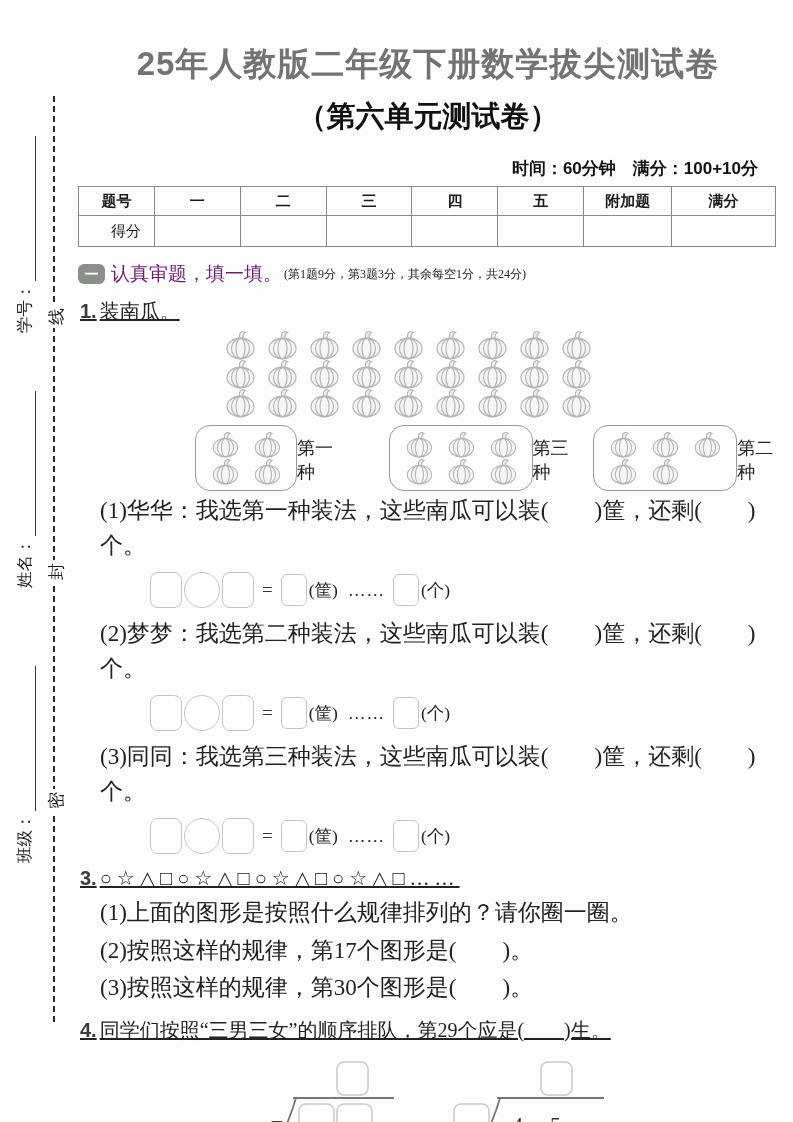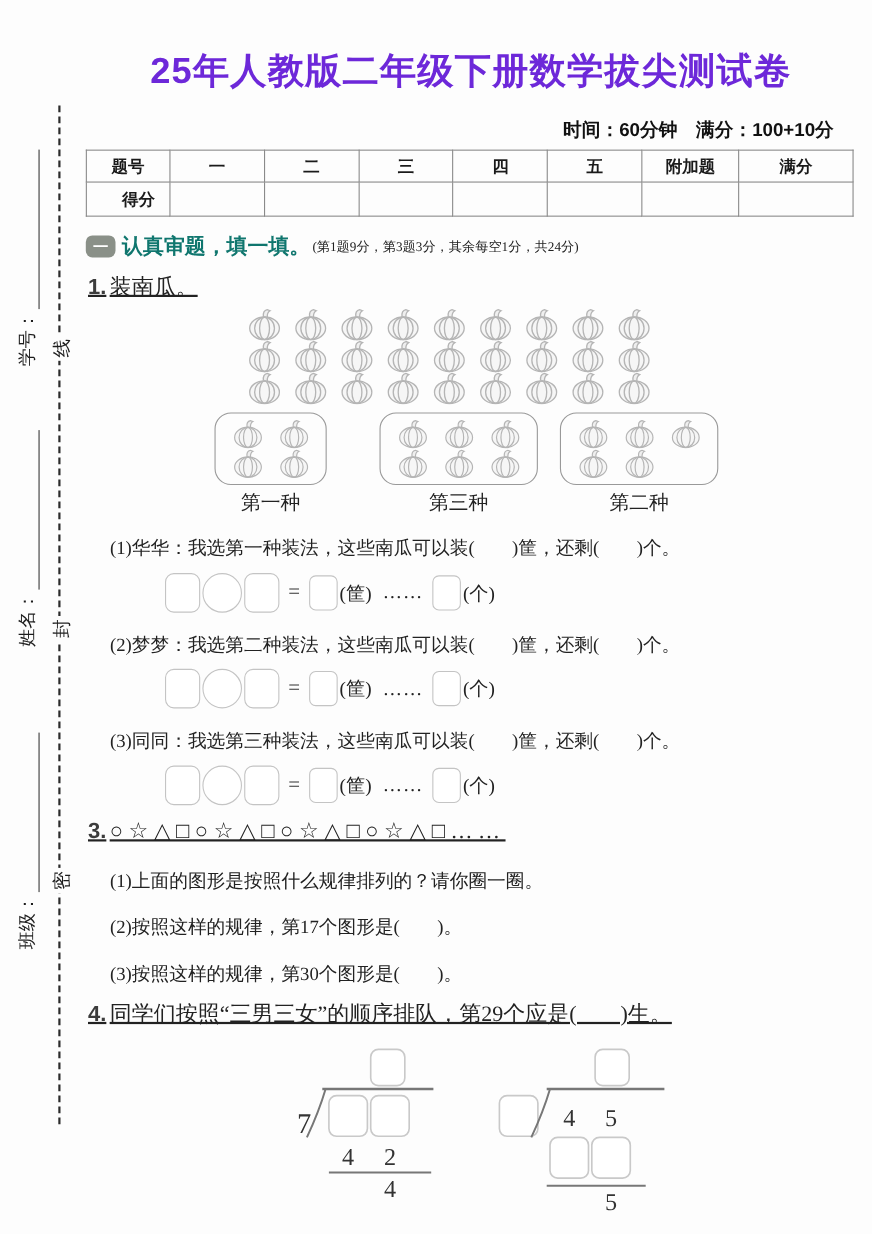--- a/index.html
+++ b/index.html
@@ -18,48 +18,48 @@
   .v-field .f-line{display:inline-block; width:145px; height:20px; border-bottom:1.6px solid #3a3a3a; margin-left:2px;}
   .v-f1{top:333px;} .v-f2{top:588px;} .v-f3{top:863px;}
   .seal-char{
     position:absolute; left:45px; transform:rotate(-90deg); transform-origin:0 0;
     font-size:17px; background:#fdfdfd; padding:0 3px; color:#1c1c1c;
   }
   .s-c1{top:328px;} .s-c2{top:583px;} .s-c3{top:812px;}
   
   .content{position:absolute; left:78px; top:28px; width:700px;}
   .title1{margin:14px 0 0 0; text-align:center; font-family:"Liberation Sans", sans-serif;
-    font-weight:700; font-size:33px; letter-spacing:1px; color:#6d28d9;}
+    font-weight:700; font-size:33px; letter-spacing:1px; color:#737373;}
   .title2{margin:10px 0 0 0; text-align:center; font-family:"Liberation Sans", sans-serif;
     font-weight:700; font-size:29px; color:#111;}
   .meta{margin-top:20px; padding-right:20px; text-align:right;
     font-family:"Liberation Sans", sans-serif; font-weight:700; font-size:17px; color:#111;}
   
   table.score{border-collapse:collapse; margin-top:6px; width:698px;
     font-family:"Liberation Sans", sans-serif; font-size:15px;}
   table.score td{border:1px solid #8a8a8a; text-align:center; height:26px; font-weight:700; color:#1a1a1a;}
-  table.score tr.score-row td{height:28px; font-weight:700;padding-left:20px;}
+  table.score tr.score-row td{height:28px; font-weight:400;padding-left:20px;}
   
   .sec-head{display:flex; align-items:center; margin-top:14px;}
   .sec-icon{flex:0 0 auto; width:27px; height:20px; border-radius:6px; background:#8a9088;
     color:#fff; font-family:"Liberation Sans", sans-serif; font-weight:700; font-size:14px;
     line-height:20px; text-align:center; margin-right:6px;}
-  .sec-title{font-family:"Liberation Sans", sans-serif; font-weight:700; font-size:19px; color:#0f766e;}
+  .sec-title{font-family:"Liberation Sans", sans-serif; font-weight:400; font-size:19px; color:#701a75;}
   .sec-note{font-size:12px; color:#222; margin-left:2px;}
   
   .q-line{margin-top:9px; font-size:20px; line-height:1.5; padding-left:2px;text-decoration:underline;}
   .qnum{font-family:"Liberation Sans", sans-serif; font-weight:700; color:#3c3c3c; margin-right:3px;}
-  .sub-line{margin-top:17px; font-size:17px; line-height:1.5; padding-left:22px;}
+  .sub-line{margin-top:3px; font-size:23px; line-height:1.5; padding-left:22px;}
   .sym{letter-spacing:5px;}
   
   .pumpkin-grid{margin:4px 0 0 142px; display:grid; grid-template-columns:repeat(9,42px); grid-auto-rows:29px;}
   .pumpkin-grid svg{display:block;}
   
   .baskets-row{display:flex; align-items:flex-start; margin:8px 0 0 117px;}
-  .basket-col{display:flex; flex-direction:column; align-items:center;}
+  .basket-col{display:flex; flex-direction:row; align-items:center;}
   .basket{border:1.5px solid #999; border-radius:15px; padding:5px 10px; background:#fdfdfd;}
   .b-row{display:flex; gap:4px;}
   .basket-label{margin-top:4px; font-size:18px; color:#222;}
   .bc2{margin-left:20px;} .bc3{margin-left:48px;}
   
   .eqrow{display:flex; align-items:center; margin:9px 0 9px 72px;}
   .eq-box{display:inline-block; width:30px; height:34px; border:1.5px solid #c4c4c4; border-radius:8px; background:#fff;}
   .eq-circle{display:inline-block; width:34px; height:34px; border:1.5px solid #c4c4c4; border-radius:50%; background:#fff; margin:0 2px;}
   .eq-box.small{width:24px; height:30px; border-radius:6px;}
   .eq-eq{font-size:19px; margin:0 8px; color:#333;}
@@ -106,20 +106,21 @@
   <div class="v-field v-f3">
     <span>班级：</span>
     <span class="f-line"></span>
   </div>
   <span class="seal-char s-c1">线</span>
   <span class="seal-char s-c2">封</span>
   <span class="seal-char s-c3">密</span>
 
   <div class="content">
     <h1 class="title1">25年人教版二年级下册数学拔尖测试卷</h1>
+    <h2 class="title2">（第六单元测试卷）</h2>
     <div class="meta">时间：60分钟　满分：100+10分</div>
 
     <table class="score">
       <colgroup>
         <col style="width:76px">
           <col style="width:86px">
           <col style="width:86px">
           <col style="width:86px">
         <col style="width:86px">
           <col style="width:86px">

